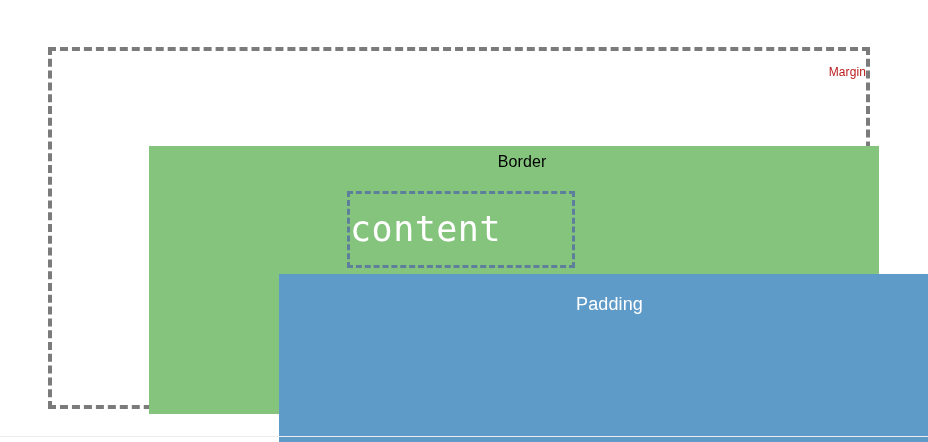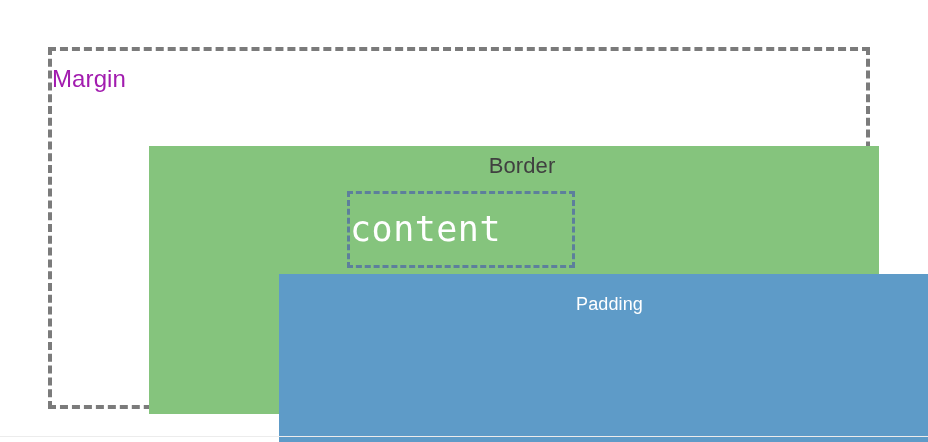--- a/index.html
+++ b/index.html
@@ -27,43 +27,43 @@
     height: 362px;
     box-sizing: border-box;
     border: 4px dashed #7b7b7b;
     background: transparent;
   }
   #margin-label {
     position: absolute;
     left: 0;
     right: 0;
     top: 14px;
-    text-align: left;
-    font-size: 24px;
-    color: #a21caf;
+    text-align: right;
+    font-size: 12px;
+    color: #b91c1c;
     letter-spacing: 0.1px;
   }
 
   
   #border-box {
     position: absolute;
     left: 97px;
     top: 95px;
     width: 730px;
     height: 268px;
     background: #85c47d;
   }
   #border-label {
     position: absolute;
     left: 16px;
     right: 0;
     top: 7px;
     text-align: center;
-    font-size: 22px;
-    color: #404040;
+    font-size: 16px;
+    color: #000000;
     letter-spacing: 0.1px;
   }
 
   
   #padding-box {
     position: absolute;
     left: 130px;
     top: 128px;
     width: 661px;
     height: 202px;

